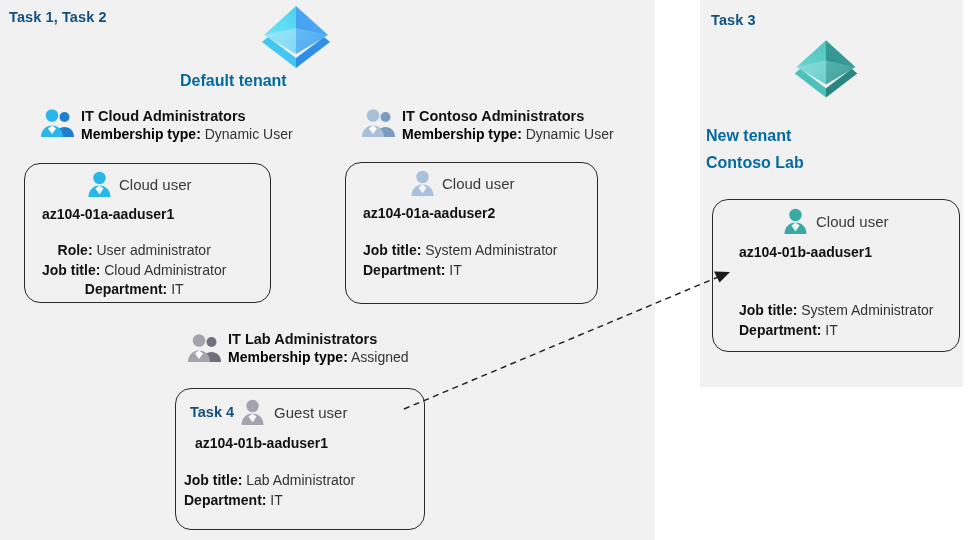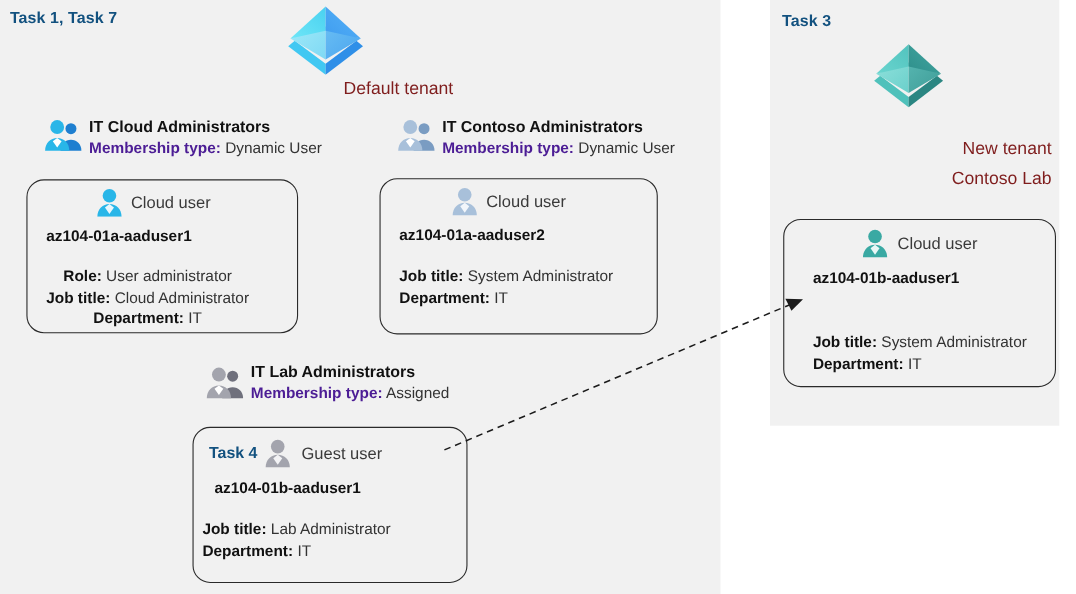--- a/index.html
+++ b/index.html
@@ -26,45 +26,45 @@
     position: absolute;
     color: #12517f;
     font-weight: bold;
     font-size: 14.5px;
     letter-spacing: .1px;
     white-space: nowrap;
   }
 
   .tenant-title {
     position: absolute;
-    color: #7f1d1d;
-    font-weight: normal;
+    color: #0369a1;
+    font-weight: bold;
     font-size: 16px;
     white-space: nowrap;
-    text-align: right;
+    text-align: left;
   }
 
   .group-head {
     position: absolute;
     white-space: nowrap;
   }
   .group-head .g-title {
     display: block;
     font-weight: bold;
     font-size: 14.5px;
     color: #111;
     line-height: 18px;
   }
   .group-head .g-sub {
     display: block;
     font-size: 14px;
     color: #333;
     line-height: 19px;
   }
-  .group-head .g-sub b { color: #4c1d95; }
+  .group-head .g-sub b { color: #000000; }
 
   .card {
     position: absolute;
     border: 1.3px solid #2a2a2a;
     border-radius: 16px;
     background: #f1f1f1;
     box-sizing: border-box;
   }
   .card-header {
     position: absolute;
@@ -110,21 +110,21 @@
   }
 </style>
 </head>
 <body>
 
 <div id="canvas">
 
   <div class="panel" id="panel-left"></div>
   <div class="panel" id="panel-right"></div>
 
-  <div class="task-label" style="left:9px; top:9px;">Task 1, Task 7</div>
+  <div class="task-label" style="left:9px; top:9px;">Task 1, Task 2</div>
 
   <div class="task-label" style="left:711px; top:12px;">Task 3</div>
 
   <div class="ico" style="left:258px; top:2px;">
     <svg width="76" height="66" viewBox="0 0 76 66">
       <defs>
         <linearGradient id="tl" x1="0" y1="1" x2="1" y2="0">
           <stop offset="0" stop-color="#6fe6f7"></stop>
             <stop offset="1" stop-color="#49d1f0"></stop>
         </linearGradient>

